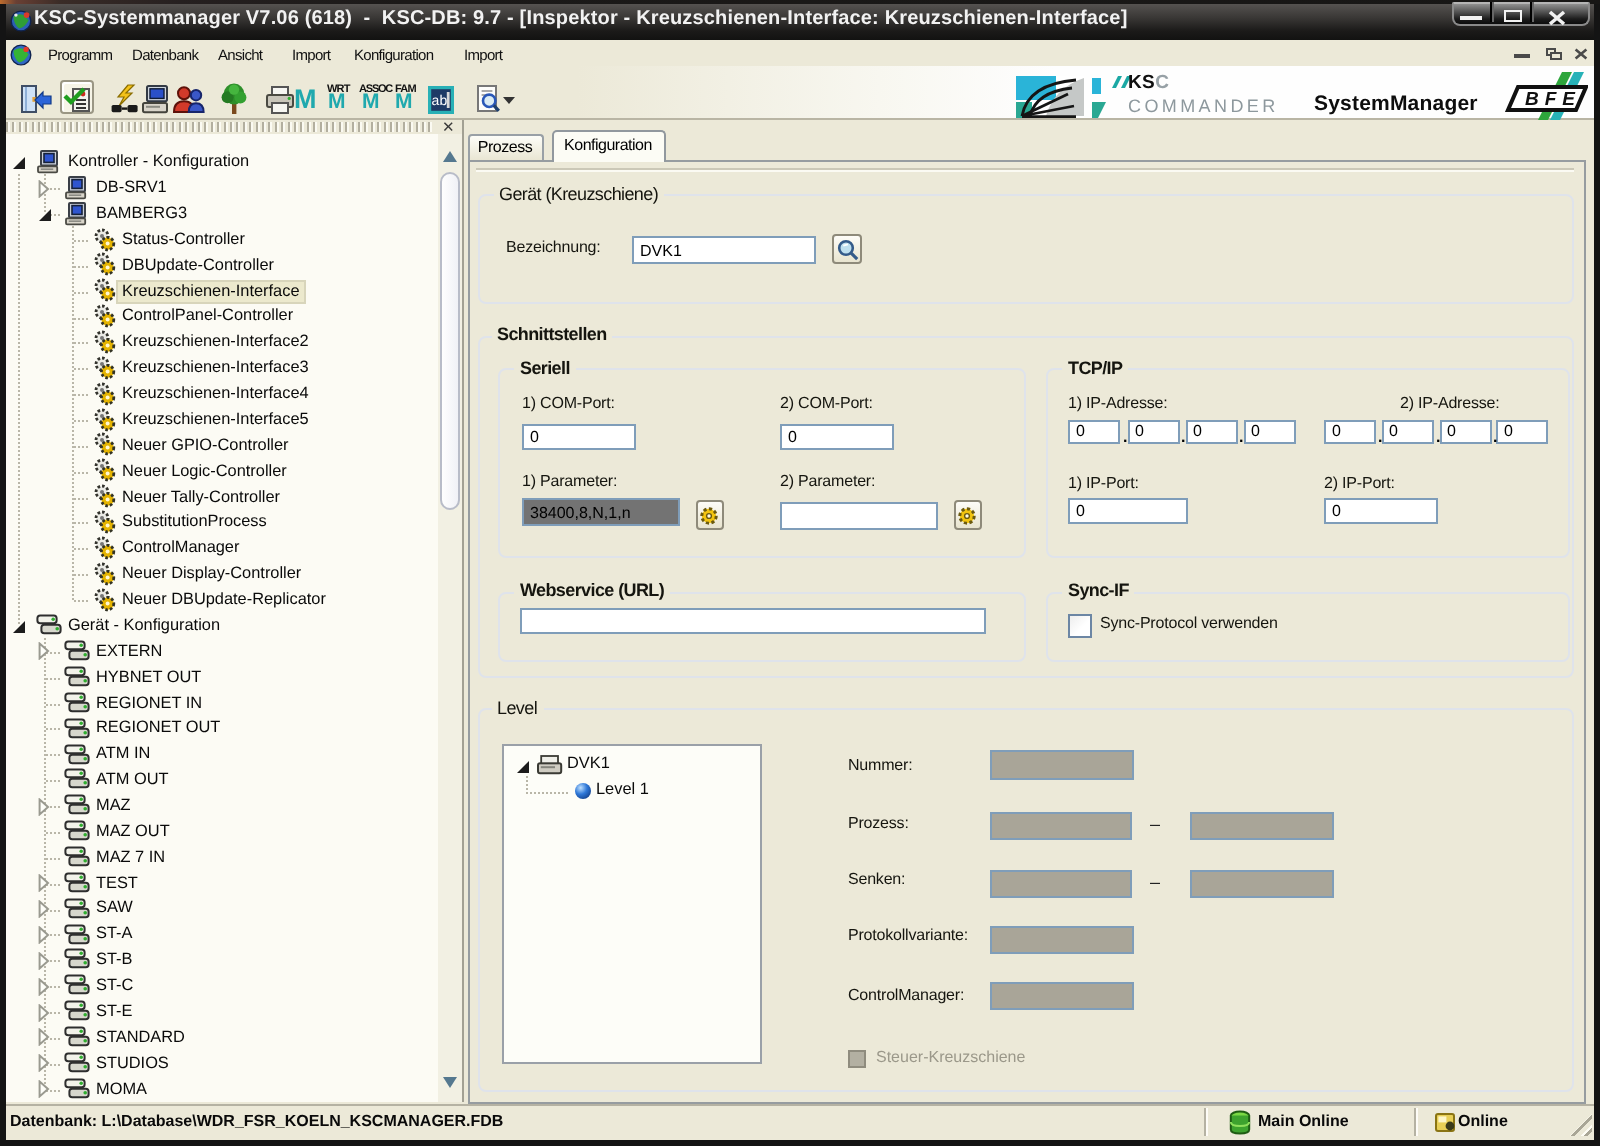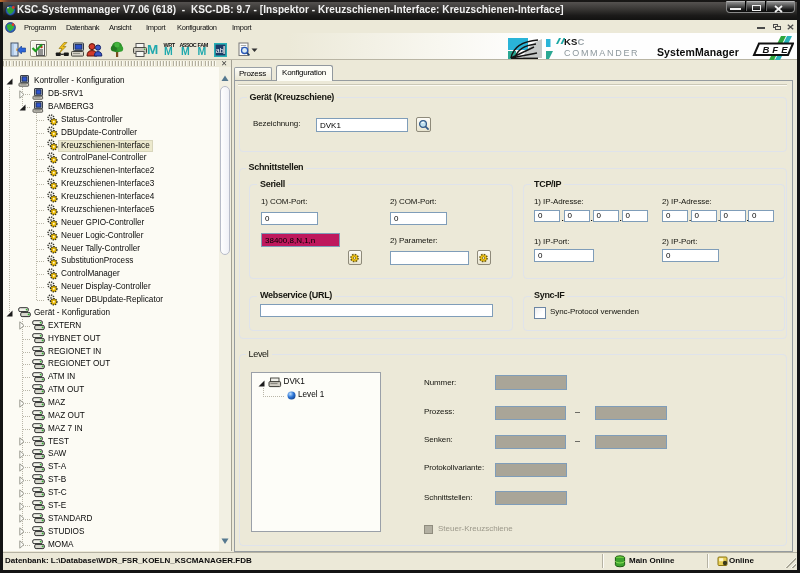--- a/index.html
+++ b/index.html
@@ -533,21 +533,21 @@
   </svg>
 <div id="vsbthumb"></div>
 <svg class="abs" style="left:221px;top:538px" width="8" height="7" viewBox="0 0 8 7">
     <polygon points="0.5,0.5 7.5,0.5 4,6" fill="#55788f"></polygon>
   </svg>
 <div id="pane"></div>
 <div class="tab" id="tab1">Prozess</div>
 <div class="tab" id="tab2">Konfiguration</div>
 <div id="etch"></div>
 <div class="gb" style="left:238.5px;top:97px;width:548px;height:54.5px"></div>
-<div class="gbl" style="left:246.5px;top:91.5px;font-weight:bold">Gerät (Kreuzschiene)</div>
+<div class="gbl" style="left:246.5px;top:91.5px;font-weight:normal">Gerät (Kreuzschiene)</div>
 <div class="lbl" style="left:253px;top:118.5px">Bezeichnung:</div>
 <div class="fld" style="left:316px;top:118px;width:92px;height:14px;background:#fff;font-size:8px">
     <span style="padding-left:3px">DVK1</span>
   </div>
 <div class="btn" style="left:416px;top:117px;width:15px;height:15px"></div>
 <svg class="abs" style="left:418px;top:119px" width="12" height="12" viewBox="0 0 12 12">
     <circle cx="5" cy="5" r="3.4" fill="#bfe0ef" stroke="#345b8a" stroke-width="1.3"></circle>
     <line x1="7.6" y1="7.6" x2="10.6" y2="10.6" stroke="#345b8a" stroke-width="1.6"></line>
     <line x1="3.6" y1="3.8" x2="6" y2="3.2" stroke="#fff" stroke-width="1"></line>
   </svg>
@@ -558,38 +558,38 @@
 <div class="lbl" style="left:261px;top:196.5px">1) COM-Port:</div>
 <div class="lbl" style="left:390px;top:196.5px">2) COM-Port:</div>
 <div class="fld" style="left:261px;top:211.5px;width:57px;height:13px;background:#fff;font-size:8px">
     <span style="padding-left:3px">0</span>
   </div>
 <div class="fld" style="left:390px;top:211.5px;width:57px;height:13px;background:#fff;font-size:8px">
     <span style="padding-left:3px">0</span>
   </div>
 <div class="lbl" style="left:261px;top:235.5px">1) Parameter:</div>
 <div class="lbl" style="left:390px;top:235.5px">2) Parameter:</div>
-<div class="fld" style="left:261px;top:233px;width:79px;height:14px;background:#be185d;font-size:8px">
+<div class="fld" style="left:261px;top:249px;width:79px;height:14px;background:#737373;font-size:8px">
     <span style="padding-left:3px">38400,8,N,1,n</span>
   </div>
 <div class="fld" style="left:390px;top:250.5px;width:79px;height:14px;background:#fff;font-size:8px"></div>
 <div class="btn" style="left:347.5px;top:250px;width:14px;height:15px"></div>
 <svg class="abs" style="left:349px;top:252px" width="11" height="11" viewBox="0 0 11 11">
     <circle cx="5.5" cy="6" r="3.6" fill="#f2c410" stroke="#6b5a10" stroke-width="1.5" stroke-dasharray="1.6 1.2"></circle>
     <circle cx="5.5" cy="6" r="1.2" fill="#fffbe2" stroke="#6b5a10" stroke-width="0.7"></circle>
   </svg>
 <div class="btn" style="left:476.5px;top:250px;width:14px;height:15px"></div>
 <svg class="abs" style="left:478px;top:252px" width="11" height="11" viewBox="0 0 11 11">
     <circle cx="5.5" cy="6" r="3.6" fill="#f2c410" stroke="#6b5a10" stroke-width="1.5" stroke-dasharray="1.6 1.2"></circle>
     <circle cx="5.5" cy="6" r="1.2" fill="#fffbe2" stroke="#6b5a10" stroke-width="0.7"></circle>
   </svg>
 <div class="gb" style="left:523px;top:184px;width:262px;height:94.5px"></div>
 <div class="gbl" style="left:531px;top:178.5px;font-weight:bold">TCP/IP</div>
 <div class="lbl" style="left:534px;top:196.5px">1) IP-Adresse:</div>
-<div class="lbl" style="left:662px;top:196.5px">2) IP-Adresse:</div>
+<div class="lbl" style="left:700px;top:196.5px">2) IP-Adresse:</div>
 <div class="fld" style="left:534px;top:209.5px;width:26px;height:12px;background:#fff;font-size:8px">
     <span style="padding-left:3px">0</span>
   </div>
 <div class="fld" style="left:563.5px;top:209.5px;width:26px;height:12px;background:#fff;font-size:8px">
     <span style="padding-left:3px">0</span>
   </div>
 <div class="fld" style="left:592.5px;top:209.5px;width:26px;height:12px;background:#fff;font-size:8px">
     <span style="padding-left:3px">0</span>
   </div>
 <div class="fld" style="left:621.5px;top:209.5px;width:26px;height:12px;background:#fff;font-size:8px">
@@ -650,21 +650,21 @@
         <stop offset="1" stop-color="#123f8a"></stop>
       </radialGradient>
     </defs>
     <circle cx="4.5" cy="4.5" r="4" fill="url(#bg1)"></circle>
   </svg>
 <div class="trow" style="left:298px;top:390px">Level 1</div>
 <div class="lbl" style="left:424px;top:378.0px">Nummer:</div>
 <div class="lbl" style="left:424px;top:407.0px">Prozess:</div>
 <div class="lbl" style="left:424px;top:435.0px">Senken:</div>
 <div class="lbl" style="left:424px;top:463.0px">Protokollvariante:</div>
-<div class="lbl" style="left:424px;top:492.5px">Schnittstellen:</div>
+<div class="lbl" style="left:424px;top:492.5px">ControlManager:</div>
 <div class="fld" style="left:494.5px;top:375px;width:72px;height:15px;background:#a9a598;font-size:8px"></div>
 <div class="fld" style="left:494.5px;top:405.5px;width:71px;height:14px;background:#a9a598;font-size:8px"></div>
 <div class="fld" style="left:594.5px;top:405.5px;width:72px;height:14px;background:#a9a598;font-size:8px"></div>
 <div class="fld" style="left:494.5px;top:434.5px;width:71px;height:14px;background:#a9a598;font-size:8px"></div>
 <div class="fld" style="left:594.5px;top:434.5px;width:72px;height:14px;background:#a9a598;font-size:8px"></div>
 <div class="fld" style="left:494.5px;top:463px;width:72px;height:14px;background:#a9a598;font-size:8px"></div>
 <div class="fld" style="left:494.5px;top:491px;width:72px;height:14px;background:#a9a598;font-size:8px"></div>
 <div class="abs" style="left:575px;top:407px;font-size:9px;color:#222">–</div>
 <div class="abs" style="left:575px;top:436px;font-size:9px;color:#222">–</div>
 <div class="abs" style="left:424px;top:524.5px;width:9px;height:9px;border:1px solid #8f8c7e;background:#b3b0a2"></div>

